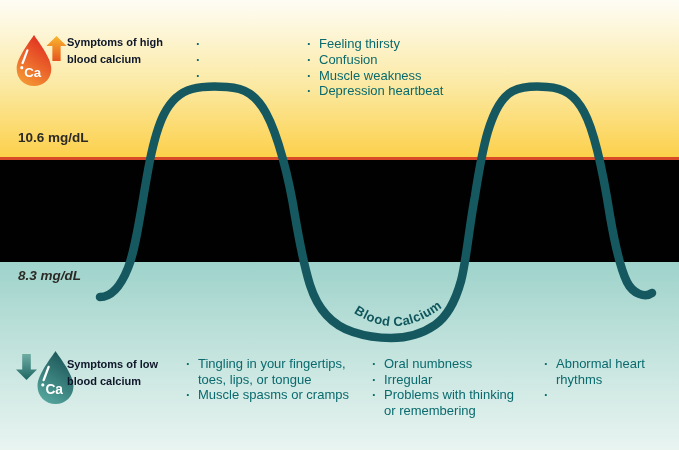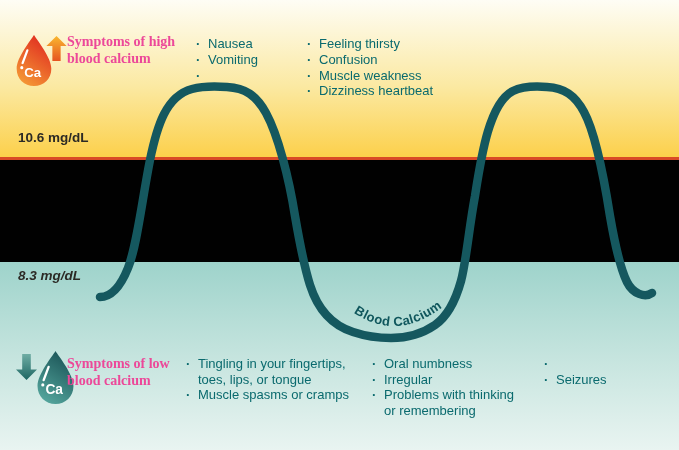--- a/index.html
+++ b/index.html
@@ -13,21 +13,21 @@
   .band-divider{top:157px;height:3px;background:#d94a26;}
   .band-normal{top:160px;height:102px;background:#010101;}
   .band-low{top:262px;height:188px;background:linear-gradient(180deg,#9ed3cb 0%,#c5e4de 50%,#e9f4f1 100%);}
   
   #curve-svg{position:absolute;left:0;top:0;width:679px;height:450px;z-index:3;}
   
   .threshold{position:absolute;z-index:4;font-size:13.5px;font-weight:bold;color:#2c2a25;}
   .threshold-high{left:18px;top:130px;text-align:right;}
   .threshold-low{left:18px;top:268px;font-style:italic;}
   
-  .sec-title{position:absolute;z-index:4;font-size:14px;font-weight:bold;color:#ec4899;line-height:16.5px;font-family:Liberation Serif, serif;}
+  .sec-title{position:absolute;z-index:4;font-size:11px;font-weight:bold;color:#0f172a;line-height:16.5px;}
   .sec-title-high{left:67px;top:34px;}
   .sec-title-low{left:67px;top:356px;}
   
   .icon-abs{position:absolute;z-index:4;}
   
   .blist{position:absolute;z-index:4;font-size:13px;color:#0a6a6e;}
   .blist-high{line-height:15.8px;}
   .blist-low{line-height:15.5px;}
   .bitem{display:flex;align-items:flex-start;}
   .bdot{width:12px;flex:0 0 12px;font-weight:bold;}
@@ -100,46 +100,44 @@
   </svg>
 
   <div class="sec-title sec-title-high">
     <div>Symptoms of high</div>
     <div>blood calcium</div>
   </div>
 
   <div class="blist blist-high list-high-1">
       <div class="bitem">
       <span class="bdot">·</span>
-      <span class="btxt">Nausea</span>
-    </div>
-      <div class="bitem">
-      <span class="bdot">·</span>
-      <span class="btxt">Vomiting</span>
+    </div>
+      <div class="bitem">
+      <span class="bdot">·</span>
     </div>
       <div class="bitem">
       <span class="bdot">·</span>
     </div>
     </div>
   <div class="blist blist-high list-high-2">
       <div class="bitem">
       <span class="bdot">·</span>
       <span class="btxt">Feeling thirsty</span>
     </div>
       <div class="bitem">
       <span class="bdot">·</span>
       <span class="btxt">Confusion</span>
     </div>
       <div class="bitem">
       <span class="bdot">·</span>
       <span class="btxt">Muscle weakness</span>
     </div>
       <div class="bitem">
       <span class="bdot">·</span>
-      <span class="btxt">Dizziness heartbeat</span>
+      <span class="btxt">Depression heartbeat</span>
     </div>
     </div>
 
   <svg class="icon-abs" style="left:16px;top:354px" width="21" height="26" viewBox="0 0 21 26">
     <defs>
       <linearGradient id="gradTealArrow" x1="0" y1="0" x2="0" y2="1">
         <stop offset="0" stop-color="#6fada4"></stop>
           <stop offset="1" stop-color="#1d6662"></stop>
       </linearGradient>
     </defs>
@@ -183,20 +181,20 @@
       <span class="btxt">Irregular</span>
     </div>
       <div class="bitem">
       <span class="bdot">·</span>
       <span class="btxt">Problems with thinking or remembering</span>
     </div>
     </div>
   <div class="blist blist-low list-low-3">
       <div class="bitem">
       <span class="bdot">·</span>
-    </div>
-      <div class="bitem">
-      <span class="bdot">·</span>
-      <span class="btxt">Seizures</span>
+      <span class="btxt">Abnormal heart rhythms</span>
+    </div>
+      <div class="bitem">
+      <span class="bdot">·</span>
     </div>
     </div>
 
 </div>
 
 </body></html>

